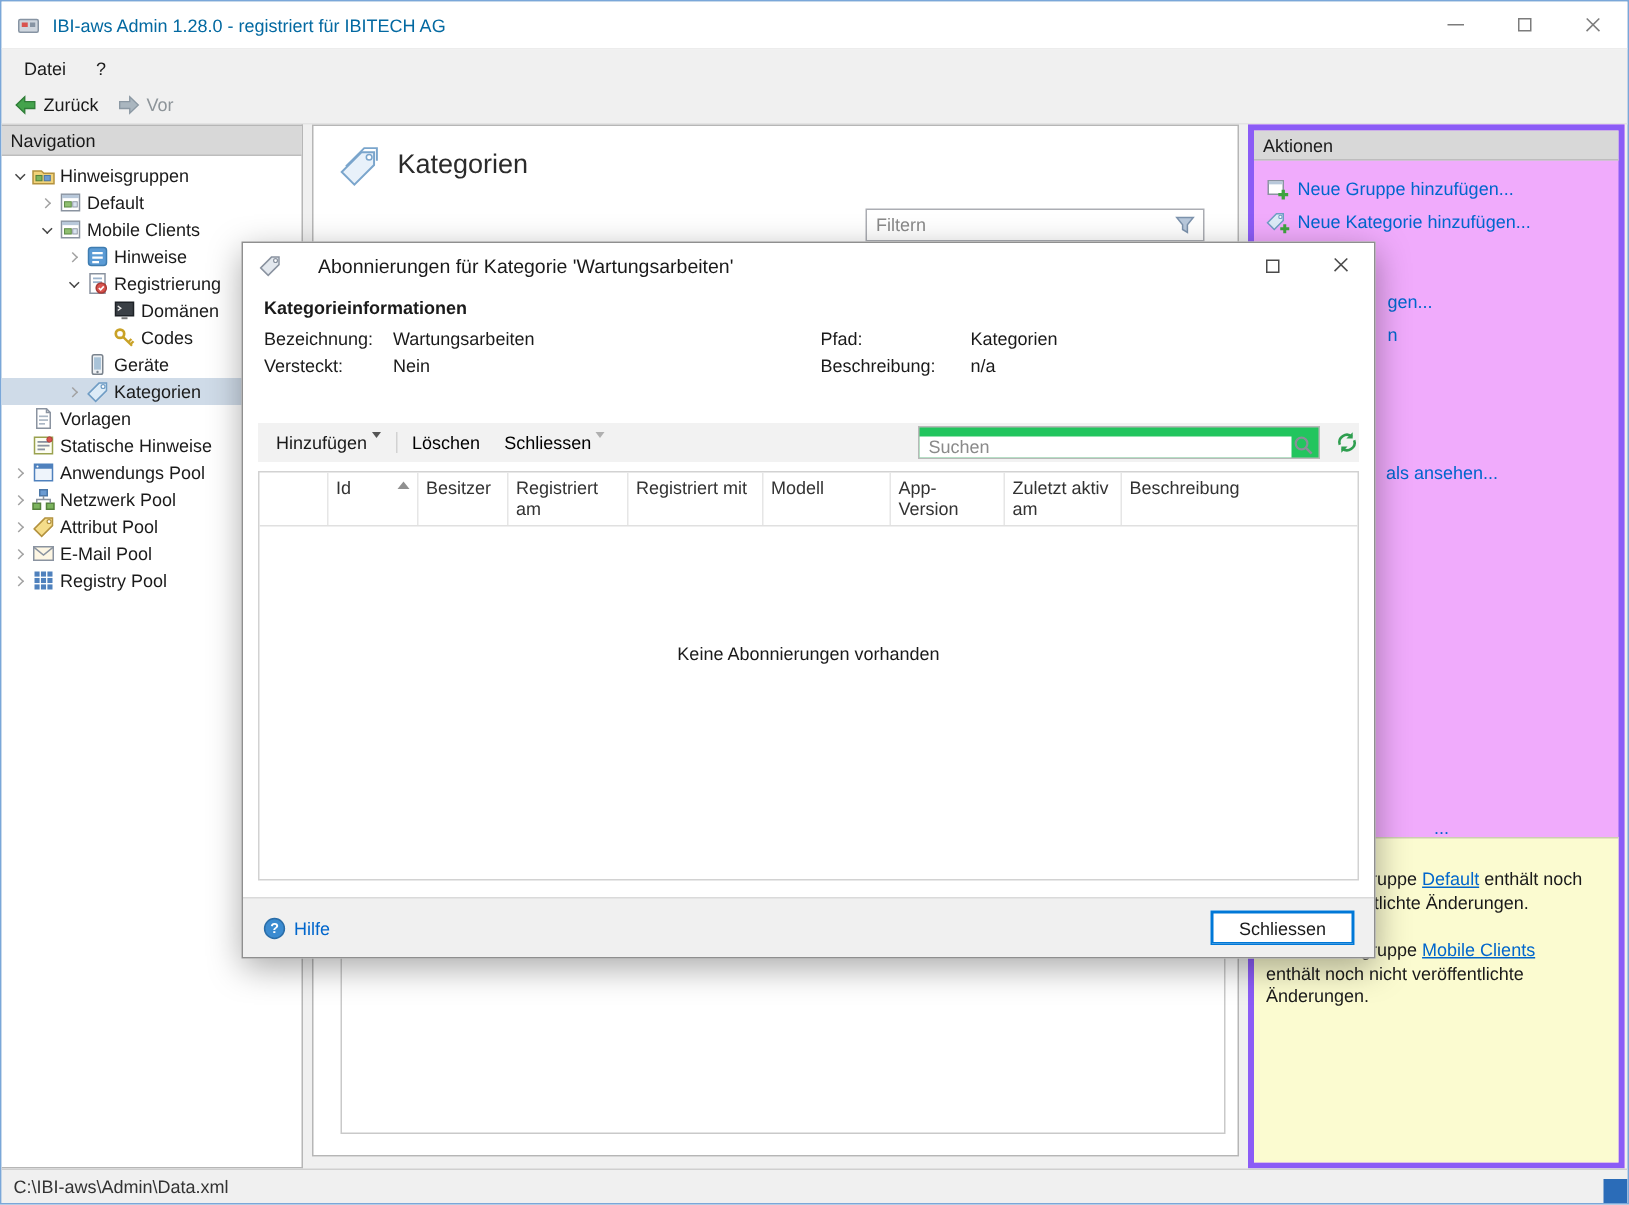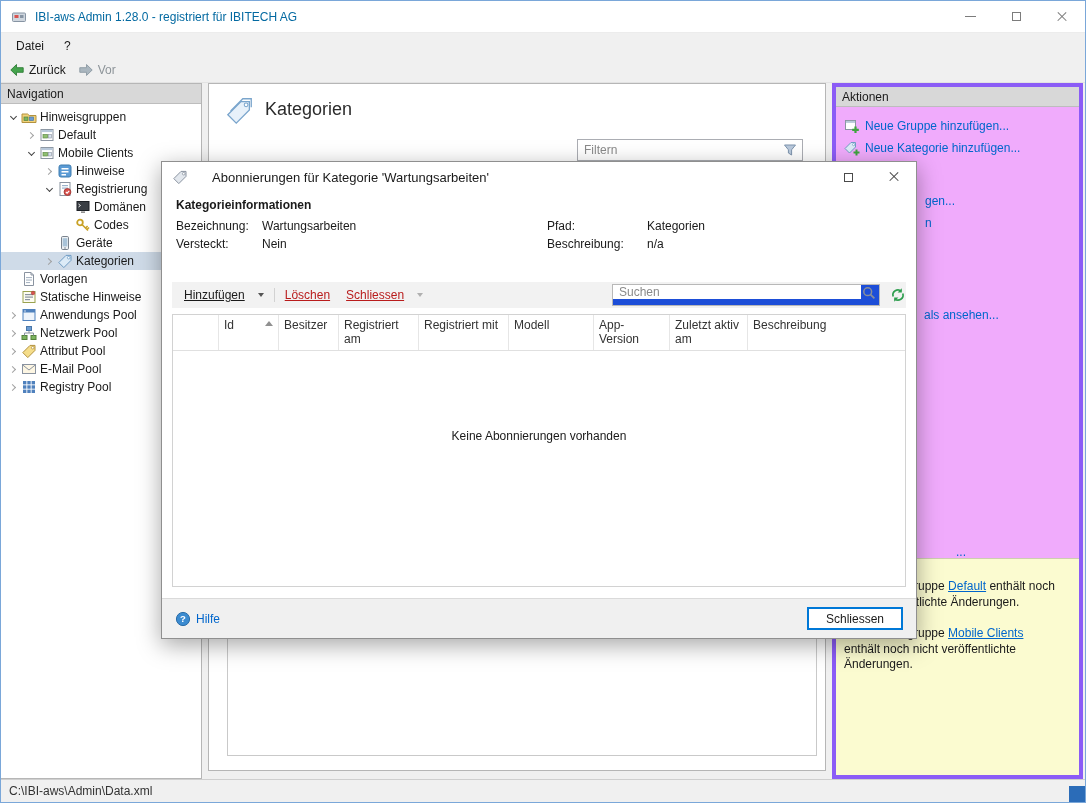--- a/index.html
+++ b/index.html
@@ -78,26 +78,26 @@
   .dialog { position:absolute; left:160px; top:160px; width:756px; height:478px; background:#fff; border:1px solid #8f8f8f; box-shadow:0 6px 22px rgba(0,0,0,.35); z-index:50; }
   .dlg-titlebar { height:30px; display:flex; align-items:center; padding-left:10px; background:#fff; }
   .dlg-title { margin-left:24px; font-size:13px; white-space:nowrap; }
   .dlg-btns { margin-left:auto; display:flex; height:100%; }
   .dlg-btn { width:45px; height:100%; display:flex; align-items:center; justify-content:center; color:#4a4a4a; }
   .dlg-heading { position:absolute; left:14px; font-weight:bold; }
   .h-info { top:36px; }
   .h-subs { top:101px; }
   .fld { position:absolute; white-space:nowrap; }
   .dlg-toolbar { position:absolute; left:10px; right:10px; top:120px; height:26px; background:#f2f2f2; display:flex; align-items:center; padding-left:4px; }
-  .tbi { display:flex; align-items:center; gap:13px; padding:4px 8px;text-decoration:underline; }
-  .tbi.disabled { color:#b91c1c; }
+  .tbi { display:flex; gap:3px; padding:4px 8px; }
+  .tbi.disabled { color:#000000; }
   .dd { width:0; height:0; border-left:3.5px solid transparent; border-right:3.5px solid transparent; border-top:4px solid #555; }
   .tbi.disabled .dd { border-top-color:#b0b0b0; }
   .tbsep { width:1px; height:14px; background:#d2d2d2; margin:0 2px; }
-  .search-box { position:absolute; left:440px; top:2px; width:268px; height:22px; background:#1d4ed8; border:1px solid #b8b8b8; display:flex; align-items:flex-start; padding-right:2px; }
+  .search-box { position:absolute; left:440px; top:2px; width:268px; height:22px; background:#22c55e; border:1px solid #b8b8b8; display:flex; align-items:flex-end; padding-right:2px; }
   .search-box input { flex:1; min-width:0; border:none; outline:none; font:inherit; padding:0 6px; }
   .refresh { position:absolute; left:718px; top:5px; }
   .dlg-table { position:absolute; left:10px; right:10px; top:152px; height:273px; border:1px solid #d2d2d2; background:#fff; }
   .thead { display:flex; height:36px; border-bottom:1px solid #e0e0e0; }
   .th { border-right:1px solid #e6e6e6; padding:3px 5px; color:#333; line-height:14px; display:flex; align-items:flex-start; }
   .c0{width:46px;} .c1{width:60px;} .c2{width:60px;} .c3{width:80px;} .c4{width:90px;} .c5{width:85px;} .c6{width:76px;} .c7{width:78px;} .c8{flex:1;border-right:none;}
   .sort { width:0; height:0; border-left:4px solid transparent; border-right:4px solid transparent; border-bottom:5px solid #909090; margin-left:auto; margin-top:3px; }
   .tbody { position:relative; height:236px; }
   .empty { position:absolute; top:78px; left:0; right:0; text-align:center; }
   .dlg-footer { position:absolute; left:0; right:0; bottom:0; height:40px; background:#f0f0f0; border-top:1px solid #dadada; display:flex; align-items:center; padding:0 13px; }

